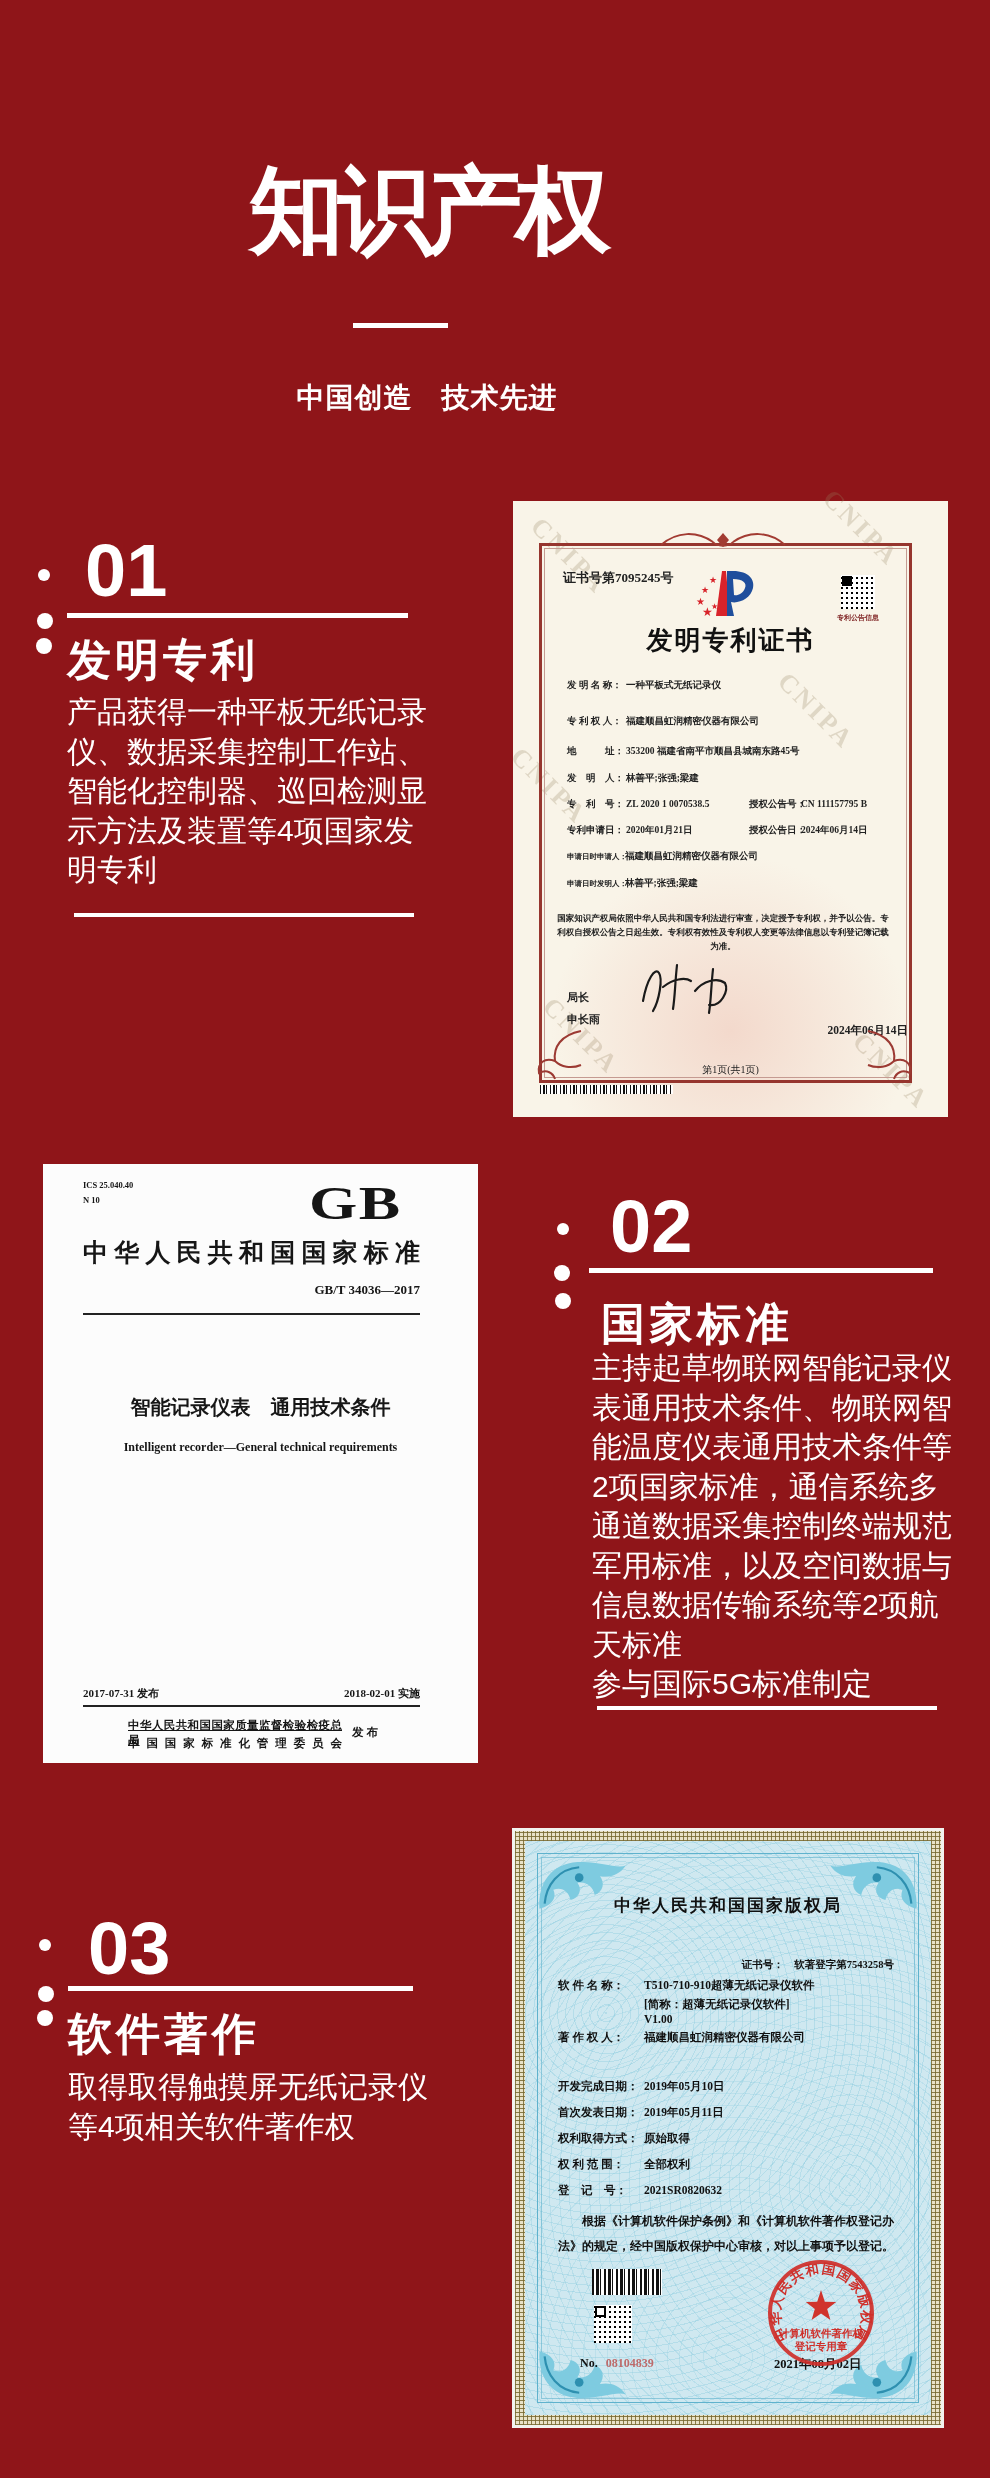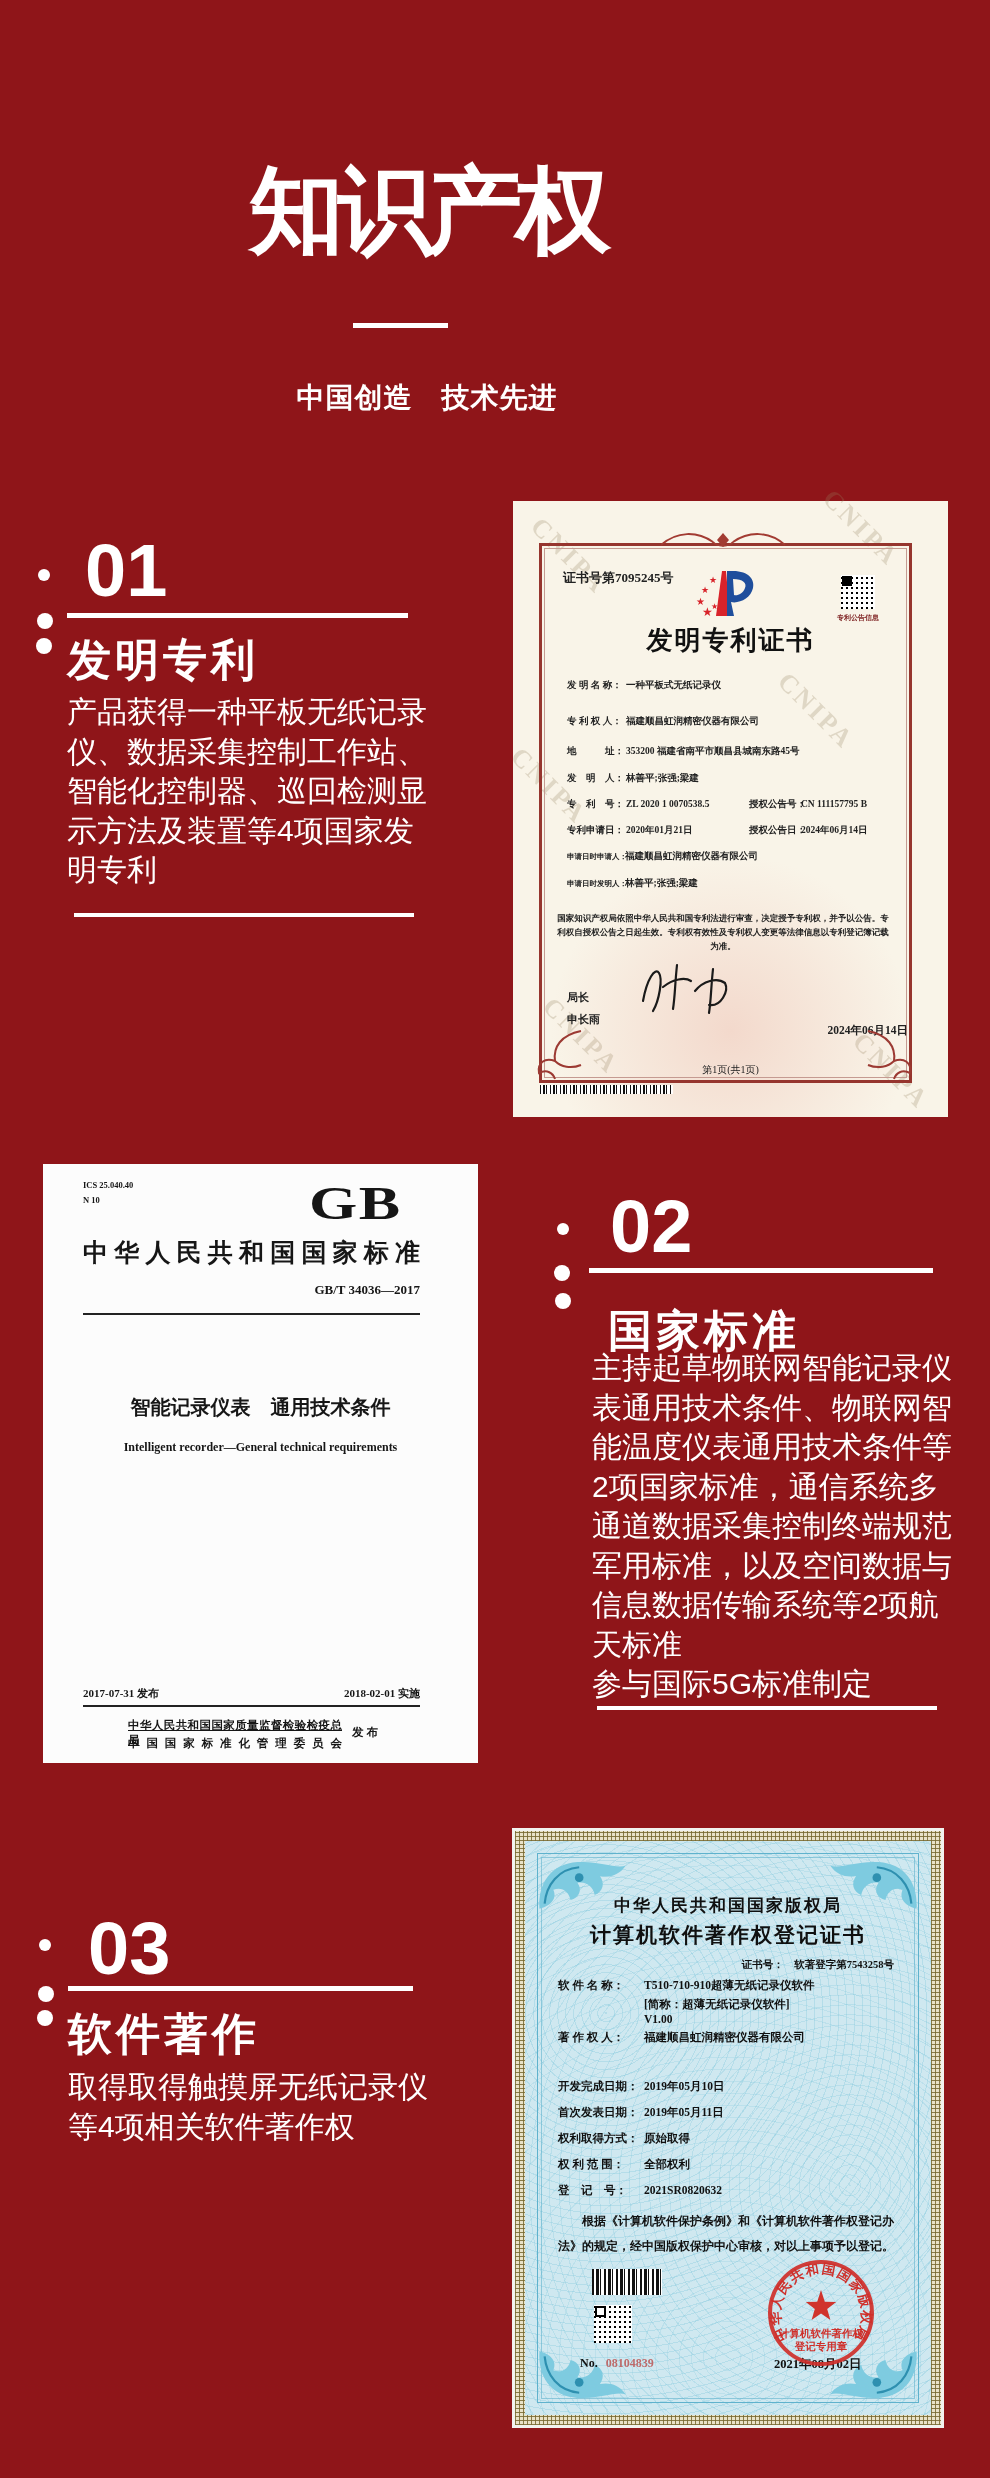--- a/index.html
+++ b/index.html
@@ -219,21 +219,21 @@
     <div class="gb-iss1">中华人民共和国国家质量监督检验检疫总局</div>
     <div class="gb-iss2">中国国家标准化管理委员会</div>
     <div class="gb-fabu">发 布</div>
   </figure>
 
   <span class="dot" style="left:557px;top:1223px;width:12px;height:12px;"></span>
   <span class="dot" style="left:554px;top:1265px;width:16px;height:16px;"></span>
   <span class="dot" style="left:555px;top:1293px;width:16px;height:16px;"></span>
   <div class="num" style="left:610px;top:1190px;">02</div>
   <div class="rule" style="left:589px;top:1268px;width:344px;"></div>
-  <h2 class="sech" style="left:592px;top:1293px;margin:16px;">国家标准</h2>
+  <h2 class="sech" style="left:592px;top:1293px;margin:9px;">国家标准</h2>
   <div class="secb" style="left:592px;top:1348px;">
     <p>主持起草物联网智能记录仪表通用技术条件、物联网智能温度仪表通用技术条件等2项国家标准，通信系统多通道数据采集控制终端规范军用标准，以及空间数据与信息数据传输系统等2项航天标准</p>
     <p>参与国际5G标准制定</p>
   </div>
   <div class="sdiv" style="left:597px;top:1706px;width:340px;"></div>
 
   <span class="dot" style="left:39px;top:1939px;width:12px;height:12px;"></span>
   <span class="dot" style="left:38px;top:1986px;width:16px;height:16px;"></span>
   <span class="dot" style="left:37px;top:2010px;width:16px;height:16px;"></span>
   <div class="num" style="left:88px;top:1912px;">03</div>
@@ -264,21 +264,20 @@
       <path d="M10,54 C12,32 26,14 50,12" fill="none" stroke="#2e90b0" stroke-width="2.5"></path>
       <circle cx="50" cy="24" r="5" fill="#2e90b0"></circle>
     </svg>
     <svg class="fl fl-br" width="95" height="58" viewBox="0 0 110 65">
       <path d="M4,60 C2,30 18,8 48,6 C72,4 92,14 104,10 C96,22 84,24 74,22 C80,30 78,40 68,44 C66,34 58,28 48,30 C54,38 50,48 40,50 C38,40 30,34 20,38 C24,46 20,56 4,60 Z" fill="#7ecbe0"></path>
       <path d="M10,54 C12,32 26,14 50,12" fill="none" stroke="#2e90b0" stroke-width="2.5"></path>
       <circle cx="50" cy="24" r="5" fill="#2e90b0"></circle>
     </svg>
 
     <div class="s-auth">中华人民共和国国家版权局</div>
-    <div class="s-title">计算机软件著作权登记证书</div>
     <div class="s-certno">证书号：　软著登字第7543258号</div>
 
     <div class="srow sr1"><span class="lab">软 件 名 称：</span><span>T510-710-910超薄无纸记录仪软件</span></div>
     <div class="srow sr2"><span class="lab"></span><span>[简称：超薄无纸记录仪软件]</span></div>
     <div class="srow sr3"><span class="lab"></span><span>V1.00</span></div>
     <div class="srow sr4"><span class="lab">著 作 权 人：</span><span>福建顺昌虹润精密仪器有限公司</span></div>
     <div class="srow sr5"><span class="lab">开发完成日期：</span><span>2019年05月10日</span></div>
     <div class="srow sr6"><span class="lab">首次发表日期：</span><span>2019年05月11日</span></div>
     <div class="srow sr7"><span class="lab">权利取得方式：</span><span>原始取得</span></div>
     <div class="srow sr8"><span class="lab">权 利 范 围：</span><span>全部权利</span></div>

